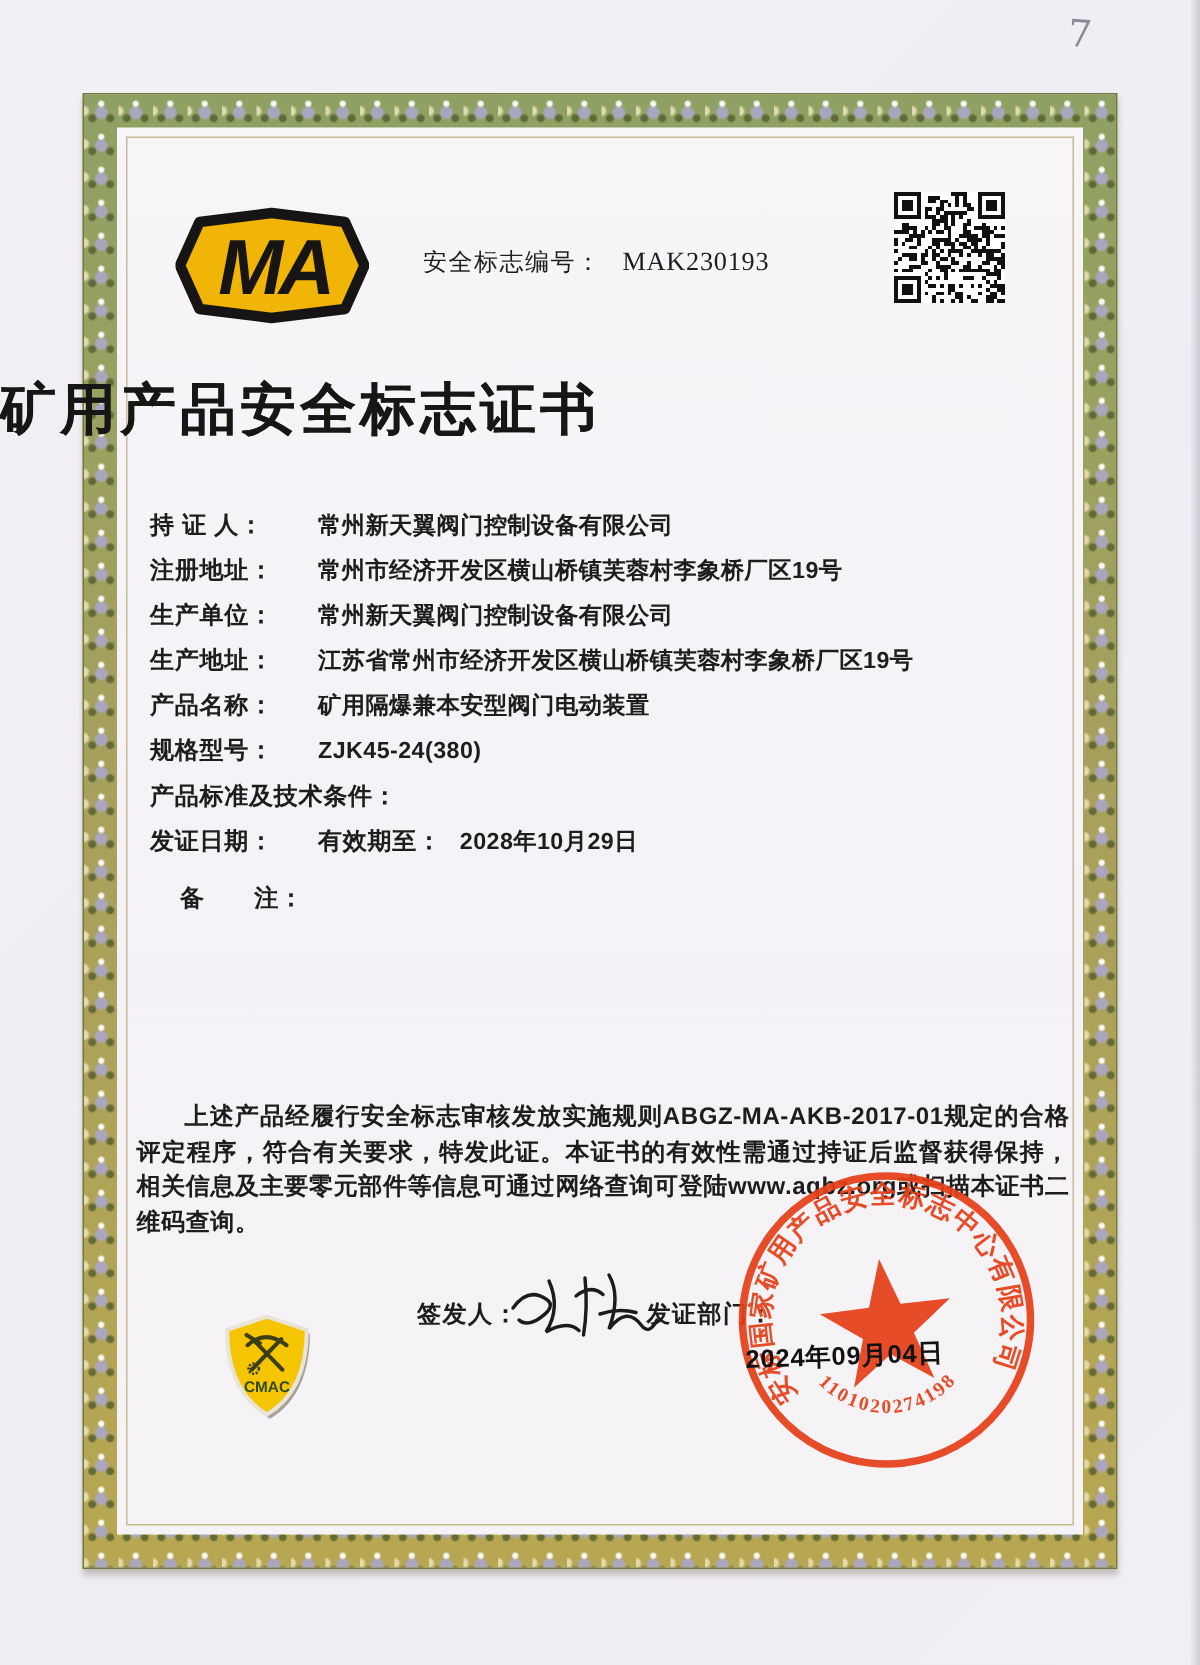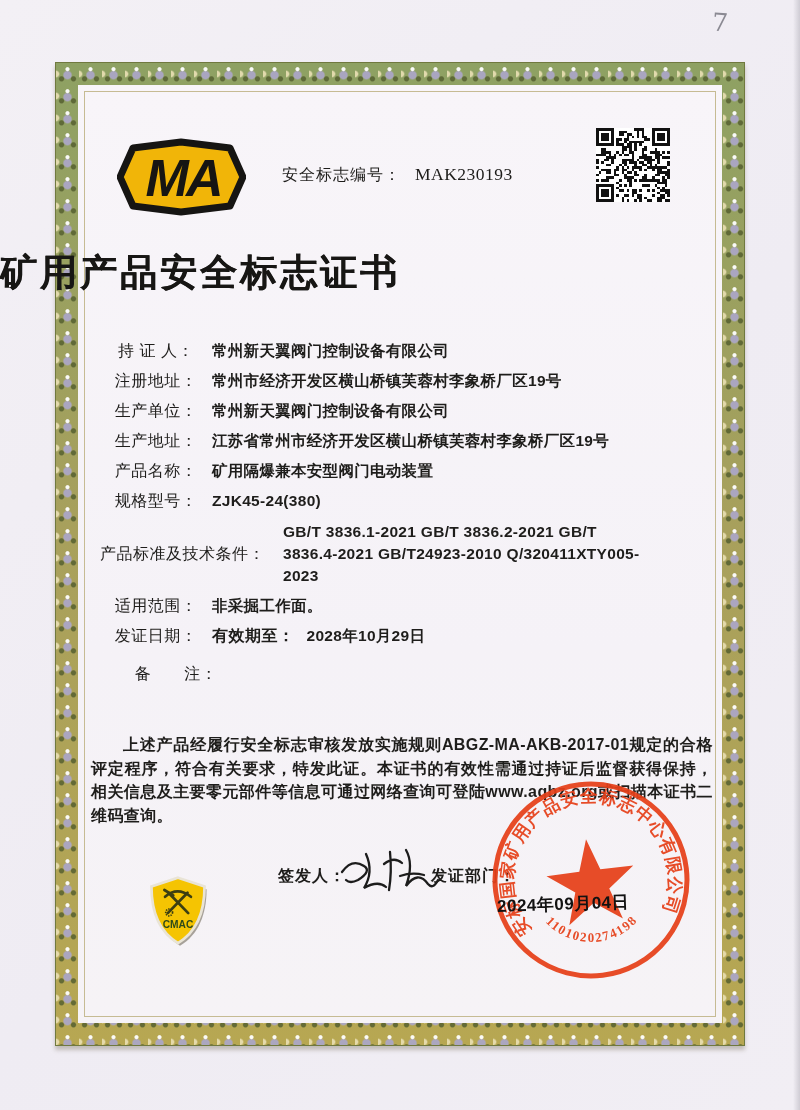--- a/index.html
+++ b/index.html
@@ -46,21 +46,21 @@
   .title{
     position:absolute; left:0; top:248px; width:100%; text-align:left;
     font-size:37px; font-weight:bold; letter-spacing:3px;
     font-family:"Liberation Sans", sans-serif; color:#171614;
     text-shadow:.4px 0 0 #171614;
   }
   
   .fields{ position:absolute; left:100px; top:336px; width:614px;
     font-family:"Liberation Sans", sans-serif; }
   .frow{ display:flex; line-height:30px; }
-  .frow .lbl{ flex:none; width:112px; font-size:16px; font-weight:400; letter-spacing:.5px;text-align:center; }
+  .frow .lbl{ flex:none; width:112px; font-size:16px; font-weight:700; letter-spacing:.5px; }
   .frow .val{ font-size:15.5px; font-weight:bold; letter-spacing:.3px; }
   .frow.std{ line-height:22px; margin:5px 0 4px; align-items:center; }
   .frow.std .lbl{ width:auto; }
   .frow.std .val{ width:368px; margin-left:18px; }
   .frow.dates .val{ width:188px; }
   .frow.dates .lbl2{ flex:none; font-size:16px; font-weight:600; letter-spacing:.5px; }
   .frow.dates .val2{ font-size:15.5px; font-weight:bold; margin-left:12px; letter-spacing:.3px; }
   .frow.remark{ margin-top:8px;margin-left:20px; }
   
   .statement{
@@ -438,25 +438,20 @@
     <div class="frow">
       <span class="lbl">产品名称：</span>
       <span class="val">矿用隔爆兼本安型阀门电动装置</span>
     </div>
     <div class="frow">
       <span class="lbl">规格型号：</span>
       <span class="val">ZJK45-24(380)</span>
     </div>
     <div class="frow std">
       <span class="lbl">产品标准及技术条件：</span>
-      <span class="val">GB/T 3836.1-2021 GB/T 3836.2-2021 GB/T 3836.4-2021 GB/T24923-2010 Q/320411XTY005-2023</span>
-    </div>
-    <div class="frow">
-      <span class="lbl">适用范围：</span>
-      <span class="val">非采掘工作面。</span>
     </div>
     <div class="frow dates">
       <span class="lbl">发证日期：</span>
       <span class="lbl2">有效期至：</span>
       <span class="val2">2028年10月29日</span>
     </div>
     <div class="frow remark">
       <span class="lbl">备　　注：</span>
       <span class="val"></span>
     </div>

